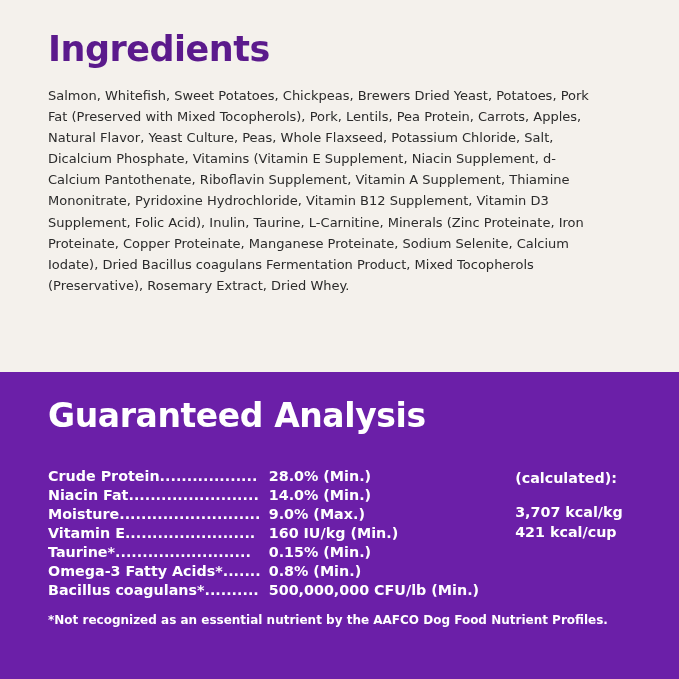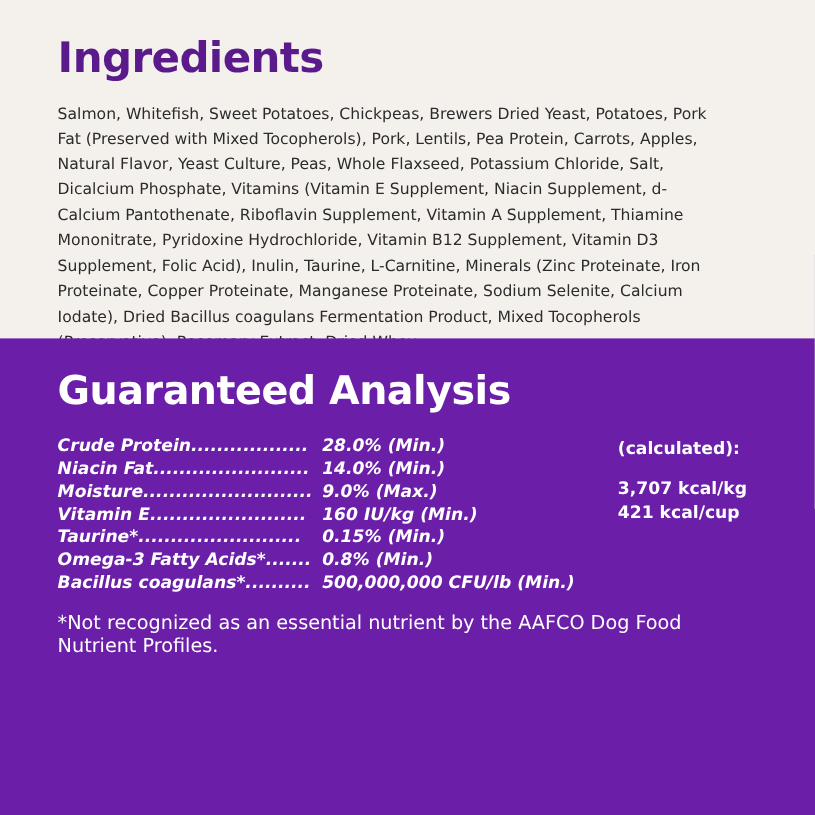--- a/index.html
+++ b/index.html
@@ -18,21 +18,21 @@
     height: 679px;
     position: relative;
     display: flex;
     flex-direction: column;
   }
   
   .ingredients-section {
     background: #f4f1ec;
     padding: 24px 68px 0 48px;
     box-sizing: border-box;
-    height: 282px;
+    height: 372px;
   }
   .ingredients-title {
     font-family: "DejaVu Sans", sans-serif;
     font-weight: bold;
     font-size: 35px;
     color: #5b1a8c;
     letter-spacing: -0.5px;
     margin: 6px 0 16px 0;
     line-height: 1.1;
   }
@@ -49,39 +49,38 @@
     color: #ffffff;
     flex: 1;
     padding: 22px 48px 10px 48px;
     box-sizing: border-box;
     position: relative;
   }
   .analysis-title {
     font-weight: bold;
     font-size: 33px;
     letter-spacing: -0.4px;
-    margin: 4px 0 18px 0;
+    margin: 4px 0 32px 0;
     color: #ffffff;
     line-height: 1.1;
   }
   .analysis-body {
     display: flex;
     align-items: flex-start;
   }
   .analysis-table {
     border-collapse: collapse;
     font-size: 14.3px;
     font-weight: bold;
     color: #ffffff;
   }
   .analysis-table td {
     padding: 1.5px 0;
     vertical-align: baseline;
     white-space: nowrap;
-    font-style: italic;
   }
   .nutrient-cell {
     padding-right: 6px !important;
   }
   .dots {
     letter-spacing: 0px;
     font-weight: bold;
   }
   .value-cell {
     padding-left: 2px !important;
@@ -90,24 +89,24 @@
     margin-left: 36px;
     font-size: 14.3px;
     font-weight: bold;
     line-height: 1.42;
     padding-top: 2px;
   }
   .calorie-gap {
     height: 13px;
   }
   .footnote {
-    font-size: 16px;
+    font-size: 12px;
     color: #ffffff;
     margin-top: 14px;
-    font-weight: normal;
+    font-weight: bold;
   }
 </style>
 </head>
 <body>
 
 <div class="page">
 
   <section class="ingredients-section">
     <h1 class="ingredients-title">Ingredients</h1>
     <p class="ingredients-body">Salmon, Whitefish, Sweet Potatoes, Chickpeas, Brewers Dried Yeast, Potatoes, Pork Fat (Preserved with Mixed Tocopherols), Pork, Lentils, Pea Protein, Carrots, Apples, Natural Flavor, Yeast Culture, Peas, Whole Flaxseed, Potassium Chloride, Salt, Dicalcium Phosphate, Vitamins (Vitamin E Supplement, Niacin Supplement, d-Calcium Pantothenate, Riboflavin Supplement, Vitamin A Supplement, Thiamine Mononitrate, Pyridoxine Hydrochloride, Vitamin B12 Supplement, Vitamin D3 Supplement, Folic Acid), Inulin, Taurine, L-Carnitine, Minerals (Zinc Proteinate, Iron Proteinate, Copper Proteinate, Manganese Proteinate, Sodium Selenite, Calcium Iodate), Dried Bacillus coagulans Fermentation Product, Mixed Tocopherols (Preservative), Rosemary Extract, Dried Whey.</p>

